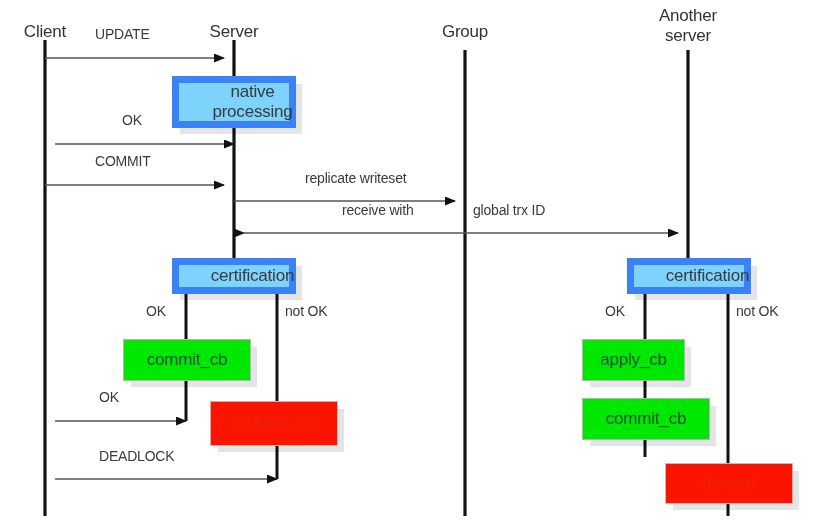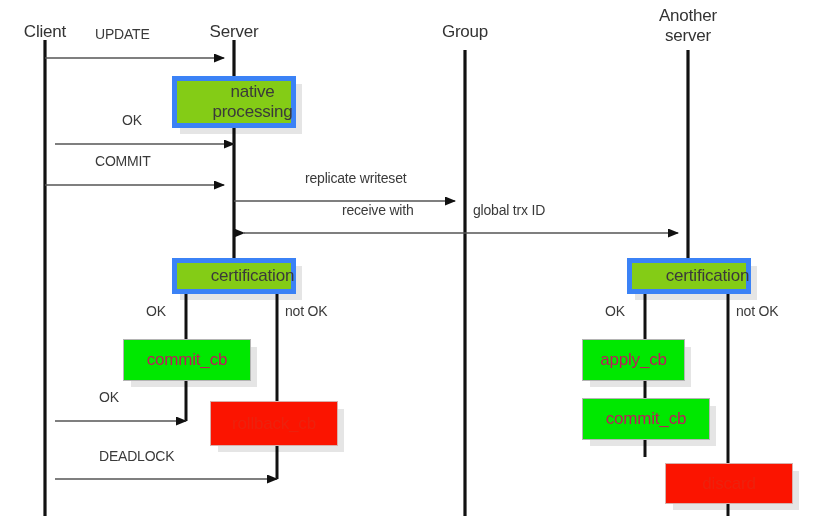--- a/index.html
+++ b/index.html
@@ -50,30 +50,30 @@
     box-sizing: border-box;
     display: flex;
     align-items: center;
     justify-content: center;
     text-align: center;
     font-size: 17px;
     line-height: 20px;
     letter-spacing: -0.2px;
   }
   .box-plain {
-    background: #84cc16;
-    border: 5px solid #3b82f6;
+    background: #7dd3fc;
+    border: 7px solid #3b82f6;
     color: #3a3a3a;
     box-shadow: 7px 7px 0 -1px rgba(0,0,0,0.10);
     padding-left: 37px;
   }
   .box-green {
     background: #00e800;
     border: 1px solid #b4b4b4;
-    color: #be185d;
+    color: #14532d;
     box-shadow: 7px 7px 0 -1px rgba(0,0,0,0.10);
   }
   .box-red {
     background: #fb1400;
     border: 1px solid #d8b0ac;
     color: #e02d18;
     box-shadow: 7px 7px 0 -1px rgba(0,0,0,0.10);
   }
   .box-green .box-text,
   .box-red .box-text {

